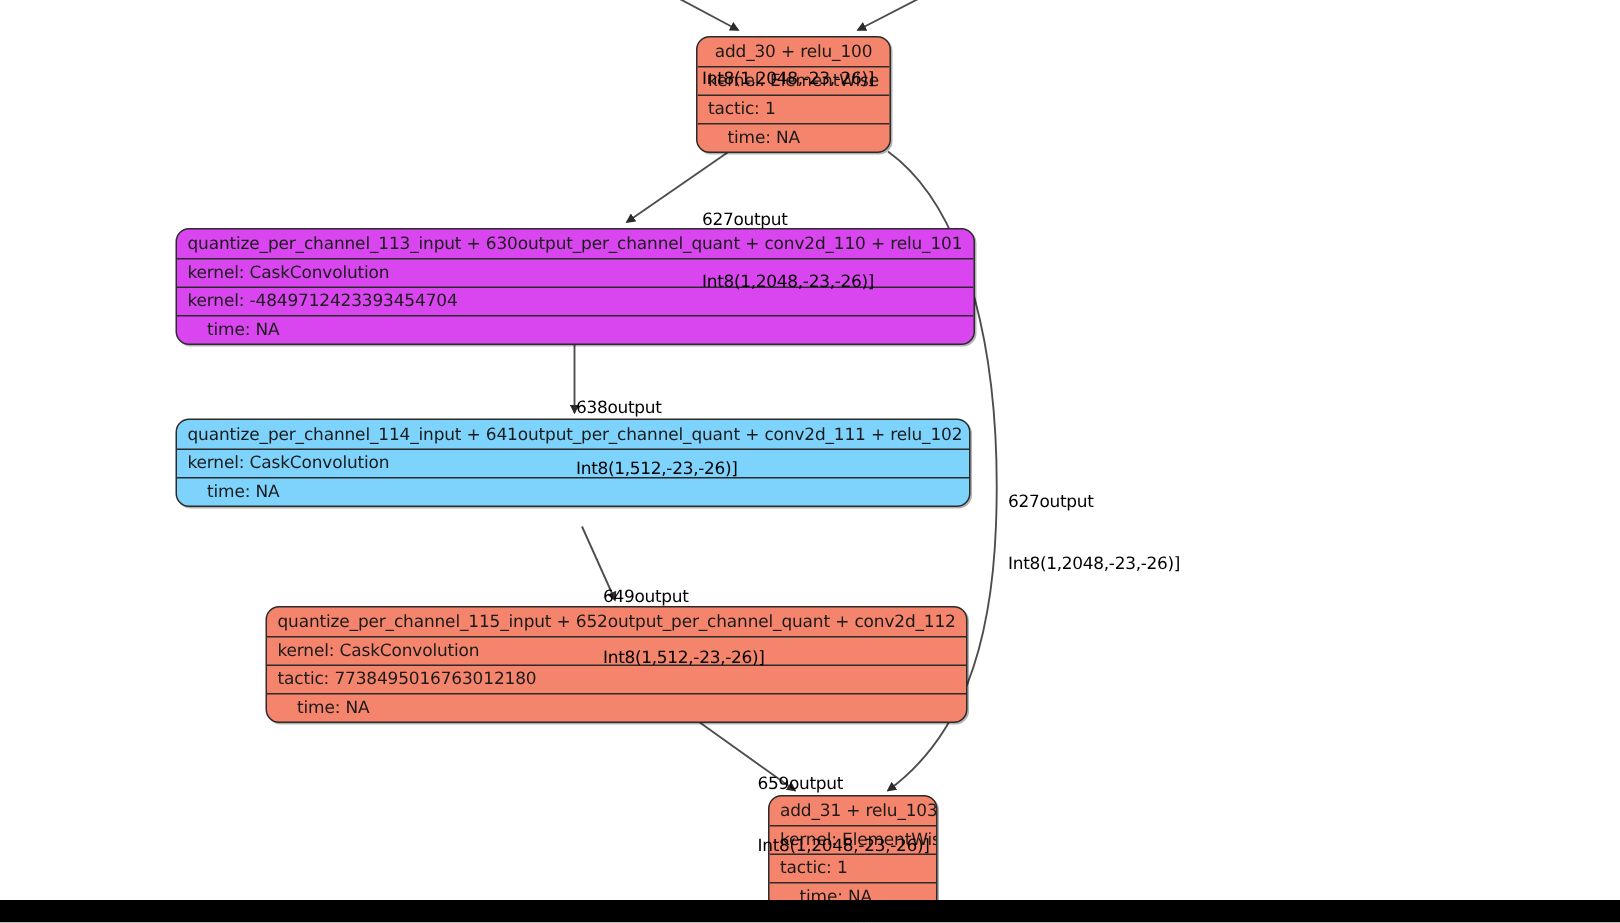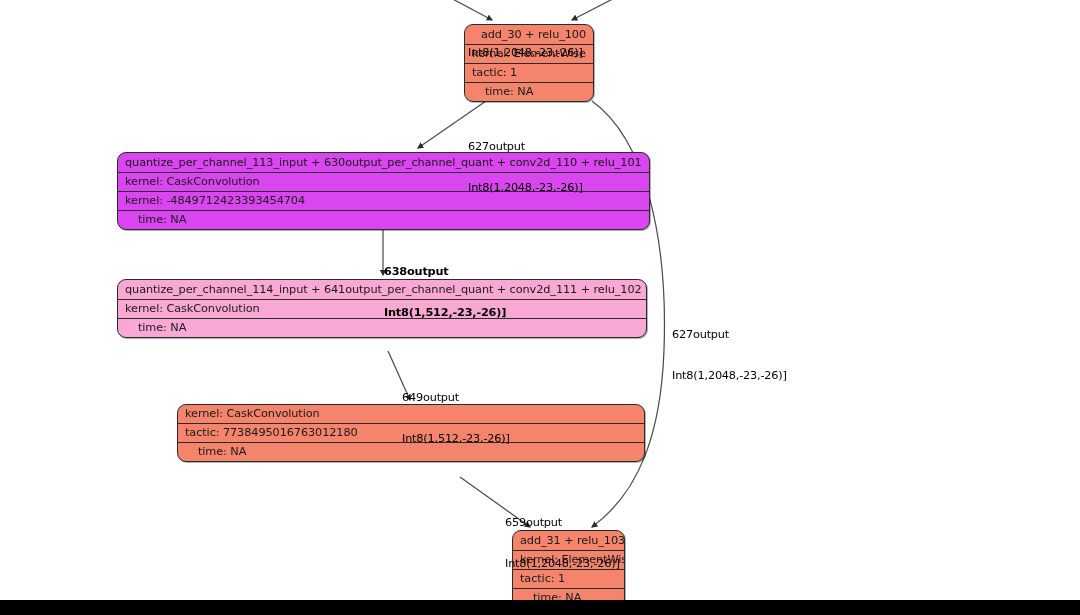--- a/index.html
+++ b/index.html
@@ -81,40 +81,41 @@
     <path d="M 383 224 L 383 275" stroke="#4d4d4d" stroke-width="1.25" fill="none" marker-end="url(#arrow)"></path>
 
     <path d="M 388 351 L 410 400" stroke="#4d4d4d" stroke-width="1.25" fill="none" marker-end="url(#arrow)"></path>
 
     <path d="M 460 477 L 530 527" stroke="#4d4d4d" stroke-width="1.25" fill="none" marker-end="url(#arrow)"></path>
 
     <path d="M 576 596 L 576 615" stroke="#4d4d4d" stroke-width="1.25" fill="none"></path>
   </svg>
 
   <div class="node" style="left: 464px; top: 24px; width: 130px; background: rgb(244, 132, 107); border-color: rgb(43, 43, 43);">
-    <div class="node-row title" style="text-align: right; border-bottom-color: rgb(43, 43, 43);">add_30 + relu_100</div>
+    <div class="node-row title" style="text-align: center; border-bottom-color: rgb(43, 43, 43);">add_30 + relu_100</div>
     <div class="node-row" style="border-bottom-color: rgb(43, 43, 43);">kernel: ElementWise</div>
     <div class="node-row" style="border-bottom-color: rgb(43, 43, 43);">tactic: 1</div>
     <div class="node-row" style="border-bottom-color: rgb(43, 43, 43);">time: NA</div>
   </div>
 
   <div class="node" style="left: 117px; top: 152px; width: 533px; background: #d946ef; border-color: rgb(43, 43, 43);">
     <div class="node-row title" style="text-align: left; border-bottom-color: rgb(43, 43, 43);">quantize_per_channel_113_input + 630output_per_channel_quant + conv2d_110 + relu_101</div>
     <div class="node-row" style="border-bottom-color: rgb(43, 43, 43);">kernel: CaskConvolution</div>
     <div class="node-row" style="border-bottom-color: rgb(43, 43, 43);">kernel: -4849712423393454704</div>
     <div class="node-row" style="border-bottom-color: rgb(43, 43, 43);">time: NA</div>
   </div>
 
-  <div class="node" style="left: 117px; top: 279px; width: 530px; background: #f9a8d4; border-color: rgb(43, 43, 43);">
+  <div class="node" style="left: 117px; top: 279px; width: 530px; background: #7dd3fc; border-color: rgb(43, 43, 43);">
     <div class="node-row title" style="text-align: left; border-bottom-color: rgb(43, 43, 43);">quantize_per_channel_114_input + 641output_per_channel_quant + conv2d_111 + relu_102</div>
     <div class="node-row" style="border-bottom-color: rgb(43, 43, 43);">kernel: CaskConvolution</div>
     <div class="node-row" style="border-bottom-color: rgb(43, 43, 43);">time: NA</div>
   </div>
 
   <div class="node" style="left: 177px; top: 404px; width: 468px; background: rgb(244, 132, 107); border-color: rgb(43, 43, 43);">
+    <div class="node-row title" style="text-align: left; border-bottom-color: rgb(43, 43, 43);">quantize_per_channel_115_input + 652output_per_channel_quant + conv2d_112</div>
     <div class="node-row" style="border-bottom-color: rgb(43, 43, 43);">kernel: CaskConvolution</div>
     <div class="node-row" style="border-bottom-color: rgb(43, 43, 43);">tactic: 7738495016763012180</div>
     <div class="node-row" style="border-bottom-color: rgb(43, 43, 43);">time: NA</div>
   </div>
 
   <div class="node" style="left: 512px; top: 530px; width: 113px; background: rgb(244, 132, 107); border-color: rgb(43, 43, 43);">
     <div class="node-row title" style="text-align: center; border-bottom-color: rgb(43, 43, 43);">add_31 + relu_103</div>
     <div class="node-row" style="border-bottom-color: rgb(43, 43, 43);">kernel: ElementWise</div>
     <div class="node-row" style="border-bottom-color: rgb(43, 43, 43);">tactic: 1</div>
     <div class="node-row" style="border-bottom-color: rgb(43, 43, 43);">time: NA</div>
@@ -123,21 +124,21 @@
   <div class="edge-label" style="left: 468px; top: -8px;">
     <div></div>
     <div>Int8(1,2048,-23,-26)]</div>
   </div>
 
   <div class="edge-label" style="left: 468px; top: 113px;">
     <div>627output</div>
     <div>Int8(1,2048,-23,-26)]</div>
   </div>
 
-  <div class="edge-label" style="left: 384px; top: 238px; font-weight: bold;">
+  <div class="edge-label" style="left: 384px; top: 238px;">
     <div>638output</div>
     <div>Int8(1,512,-23,-26)]</div>
   </div>
 
   <div class="edge-label" style="left: 402px; top: 364px;">
     <div>649output</div>
     <div>Int8(1,512,-23,-26)]</div>
   </div>
 
   <div class="edge-label" style="left: 505px; top: 489px;">

